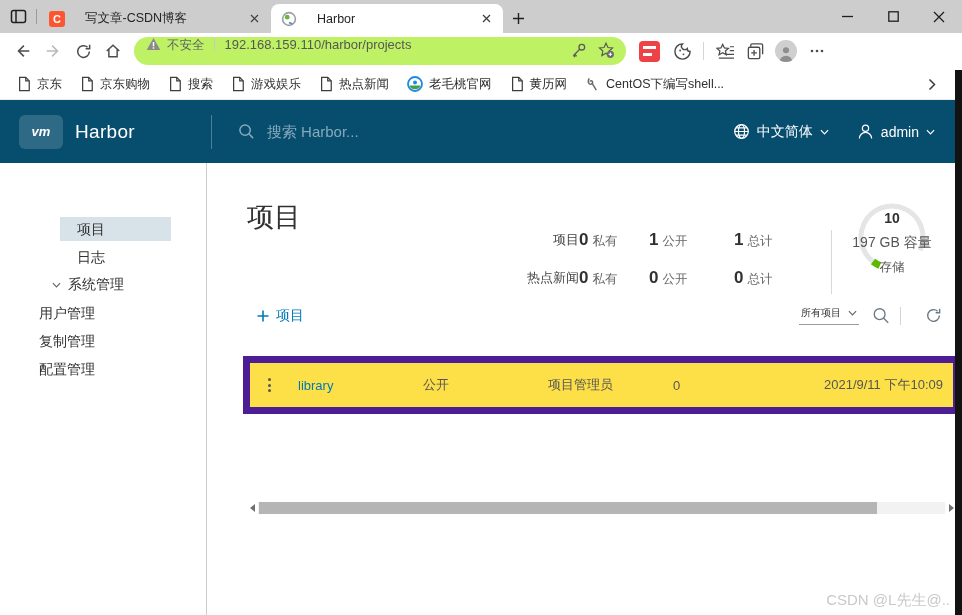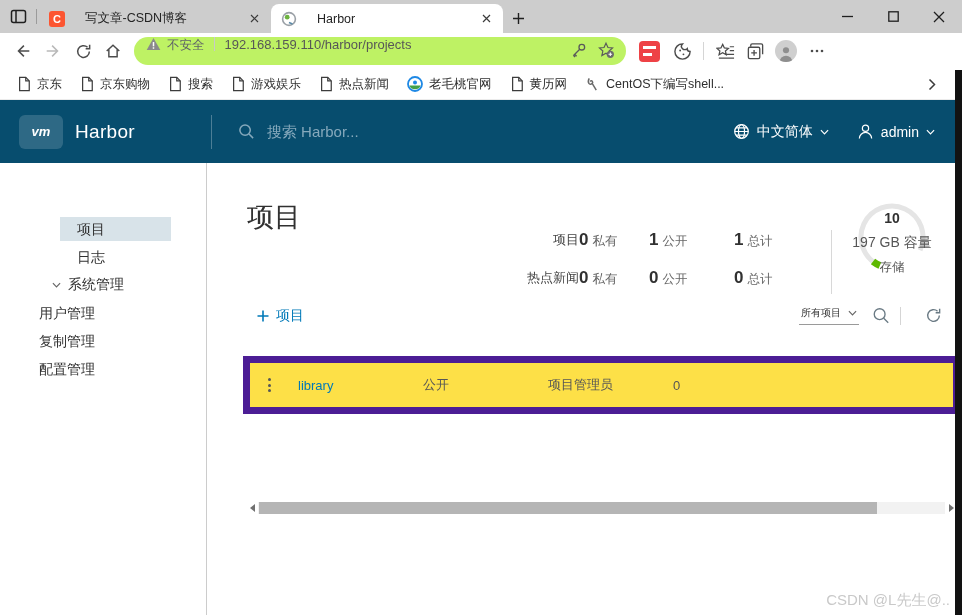--- a/index.html
+++ b/index.html
@@ -457,20 +457,21 @@
               <span class="kebab">
                   <i></i>
                   <i></i>
                   <i></i>
                 </span>
             </div>
             <div class="link">library</div>
             <div class="pad">公开</div>
             <div class="pad">项目管理员</div>
             <div class="pad">0</div>
+            <div class="cell-date">2021/9/11 下午10:09</div>
           </div>
         </div>
 
         <div class="g-spacer"></div>
       </div>
 
       <div class="hscroll">
         <div class="hs-arrow">
             <span class="tri-l"></span>
           </div>

